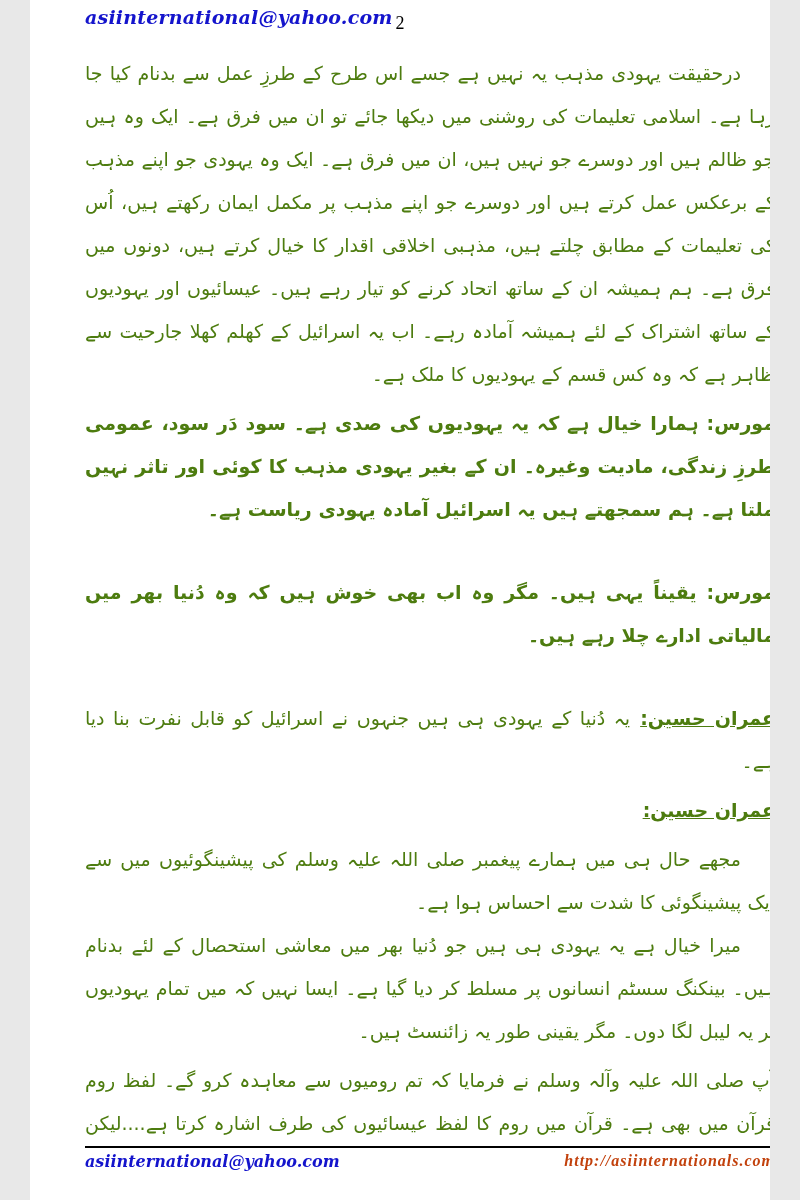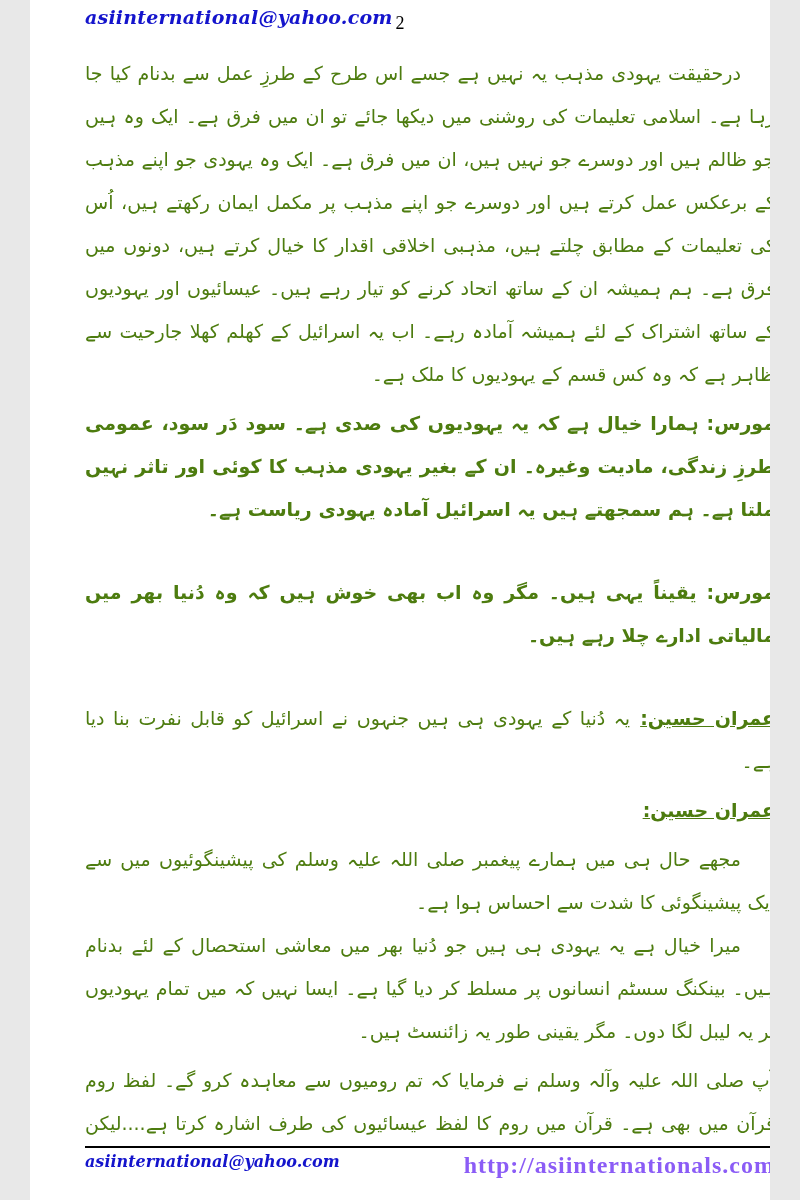--- a/index.html
+++ b/index.html
@@ -51,22 +51,22 @@
     padding-top:4px;
     display:flex;justify-content:space-between;align-items:flex-start;
   }
   .footer-email{
     font-family:"DejaVu Serif","Liberation Serif",serif;
     font-style:italic;font-weight:bold;
     font-size:16px;color:#1414cc;
   }
   .footer-url{
     font-family:"Liberation Serif",serif;
-    font-weight:bold;
-    font-size:24px;color:#8b5cf6;
+    font-style:italic;font-weight:bold;
+    font-size:16px;color:#c2410c;
     letter-spacing:1px;
   }
 </style>
 </head>
 <body>
 
 <div class="page">
 
   <div class="header">
     <span class="header-email">asiinternational@yahoo.com</span>

